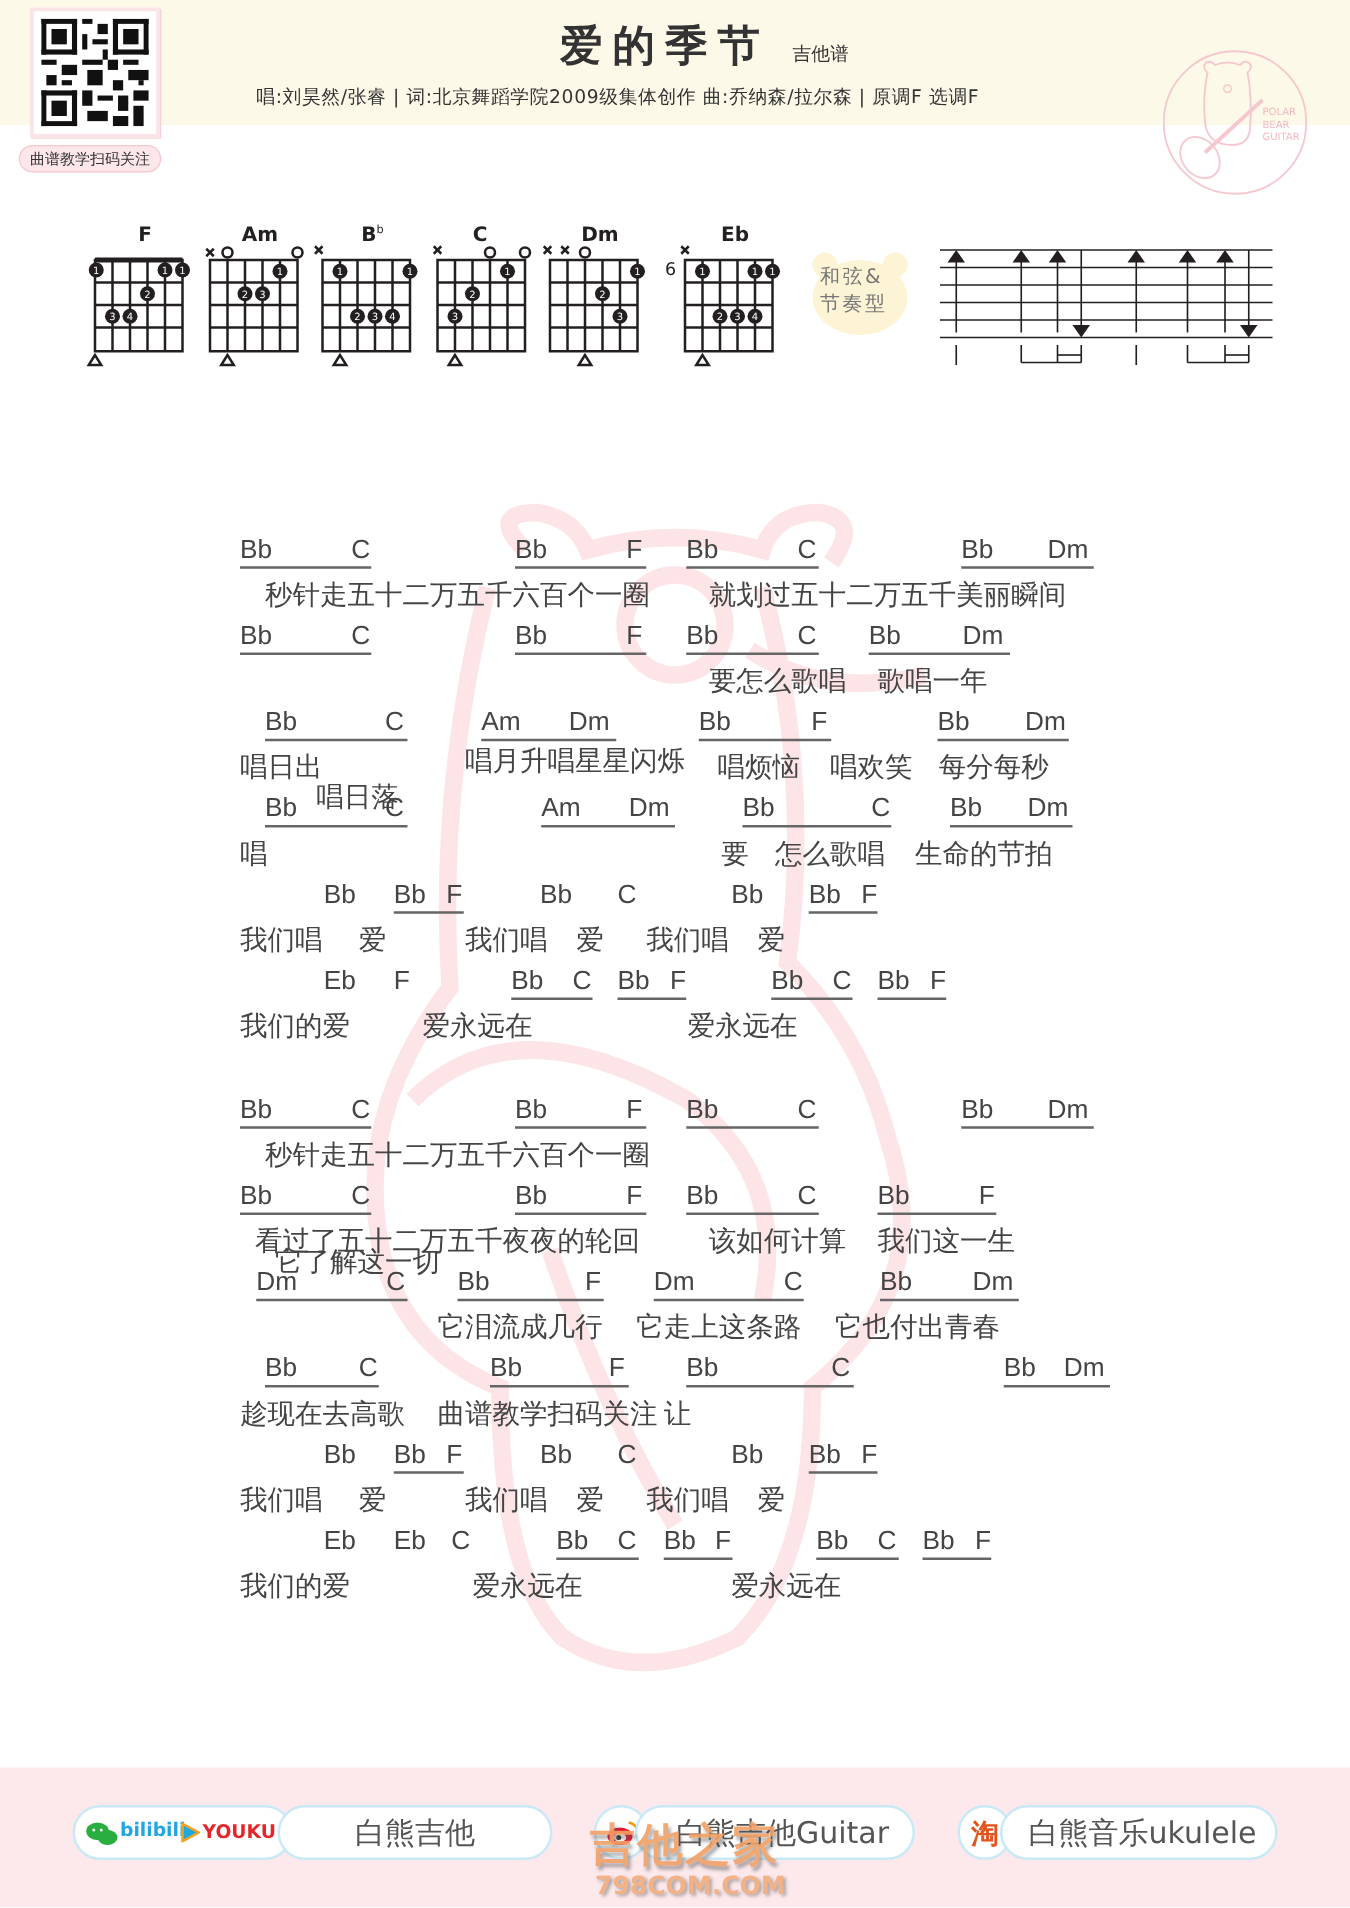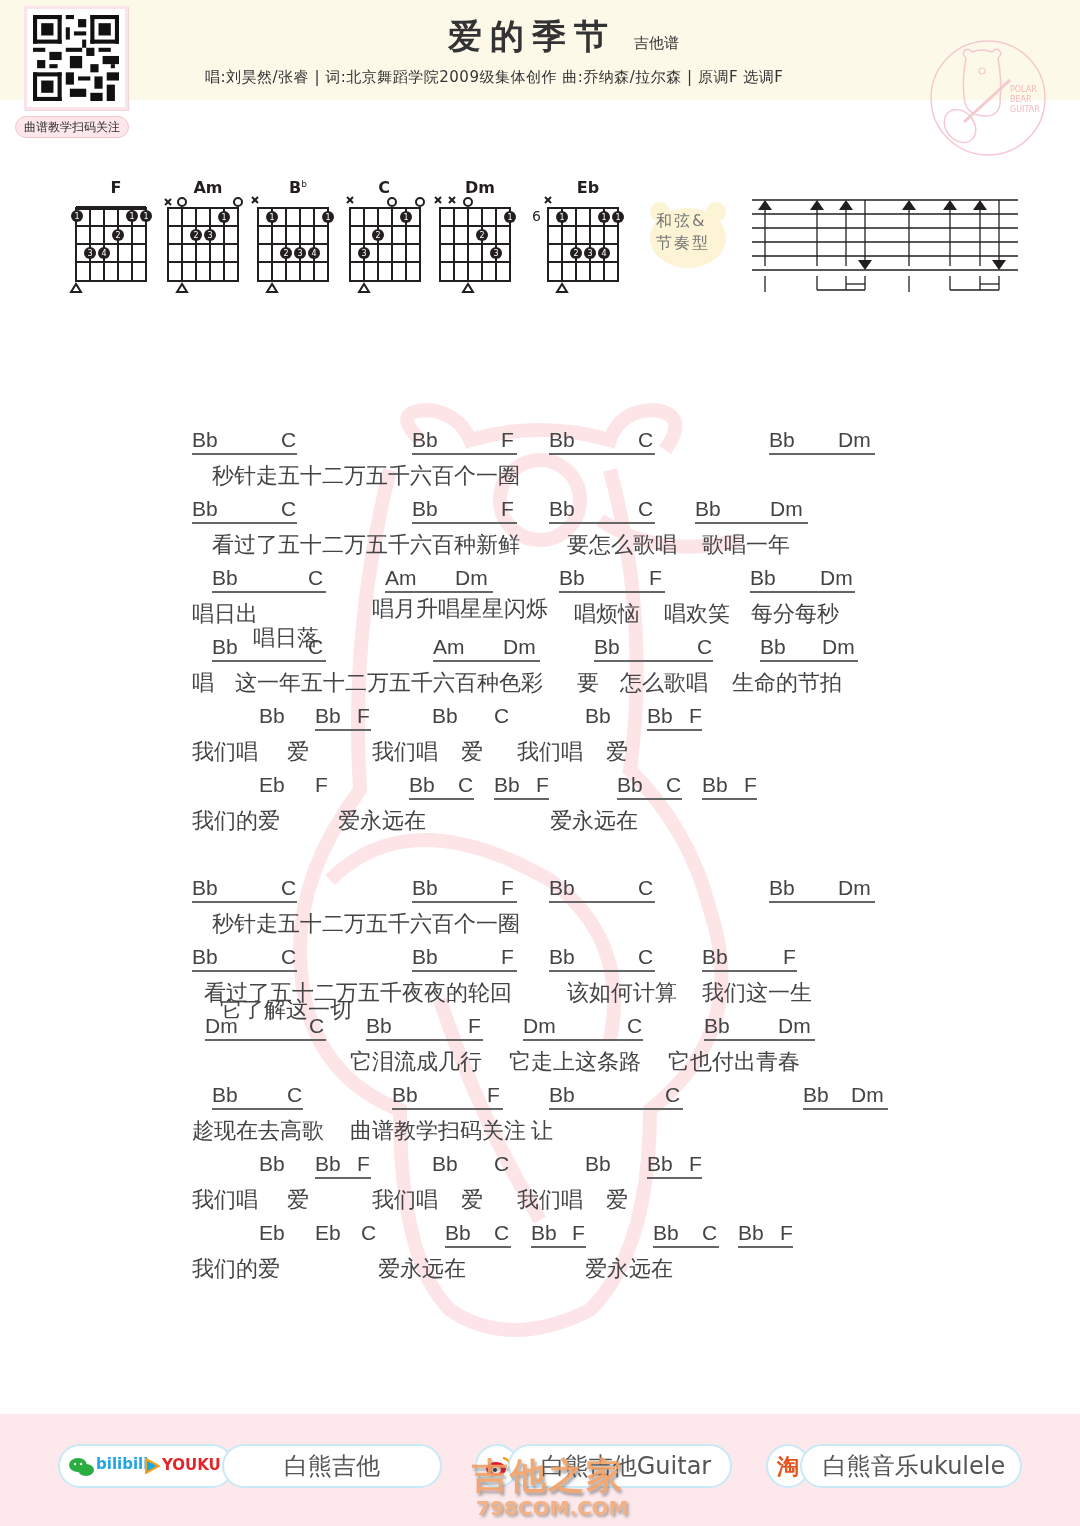--- a/index.html
+++ b/index.html
@@ -378,33 +378,33 @@
     <div class="ch" style="left: 501px; top: 428px;">F</div>
     <div class="ch" style="left: 549px; top: 428px;">Bb</div>
     <div class="ch" style="left: 638px; top: 428px;">C</div>
     <div class="ch" style="left: 769px; top: 428px;">Bb</div>
     <div class="ch" style="left: 838px; top: 428px;">Dm</div>
     <div class="ul" style="left: 192px; width: 105px; top: 453px;"></div>
     <div class="ul" style="left: 412px; width: 105px; top: 453px;"></div>
     <div class="ul" style="left: 549px; width: 106px; top: 453px;"></div>
     <div class="ul" style="left: 769px; width: 106px; top: 453px;"></div>
     <div class="ly" style="left: 212px; top: 461px;">秒针走五十二万五千六百个一圈</div>
+    <div class="ly" style="left: 567px; top: 461px;">就划过五十二万五千美丽瞬间</div>
     <div class="ch" style="left: 192px; top: 497px;">Bb</div>
     <div class="ch" style="left: 281px; top: 497px;">C</div>
     <div class="ch" style="left: 412px; top: 497px;">Bb</div>
     <div class="ch" style="left: 501px; top: 497px;">F</div>
     <div class="ch" style="left: 549px; top: 497px;">Bb</div>
     <div class="ch" style="left: 638px; top: 497px;">C</div>
     <div class="ch" style="left: 695px; top: 497px;">Bb</div>
     <div class="ch" style="left: 770px; top: 497px;">Dm</div>
     <div class="ul" style="left: 192px; width: 105px; top: 522px;"></div>
     <div class="ul" style="left: 412px; width: 105px; top: 522px;"></div>
     <div class="ul" style="left: 549px; width: 106px; top: 522px;"></div>
     <div class="ul" style="left: 695px; width: 113px; top: 522px;"></div>
-    <div class="ly" style="left: 212px; top: 530px;">看过了五十二万五千六百种新鲜</div>
     <div class="ly" style="left: 567px; top: 530px;">要怎么歌唱</div>
     <div class="ly" style="left: 702px; top: 530px;">歌唱一年</div>
     <div class="ch" style="left: 212px; top: 566px;">Bb</div>
     <div class="ch" style="left: 308px; top: 566px;">C</div>
     <div class="ch" style="left: 385px; top: 566px;">Am</div>
     <div class="ch" style="left: 455px; top: 566px;">Dm</div>
     <div class="ch" style="left: 559px; top: 566px;">Bb</div>
     <div class="ch" style="left: 649px; top: 566px;">F</div>
     <div class="ch" style="left: 750px; top: 566px;">Bb</div>
     <div class="ch" style="left: 820px; top: 566px;">Dm</div>
@@ -424,21 +424,20 @@
     <div class="ch" style="left: 503px; top: 635px;">Dm</div>
     <div class="ch" style="left: 594px; top: 635px;">Bb</div>
     <div class="ch" style="left: 697px; top: 635px;">C</div>
     <div class="ch" style="left: 760px; top: 635px;">Bb</div>
     <div class="ch" style="left: 822px; top: 635px;">Dm</div>
     <div class="ul" style="left: 212px; width: 114px; top: 660px;"></div>
     <div class="ul" style="left: 433px; width: 107px; top: 660px;"></div>
     <div class="ul" style="left: 594px; width: 119px; top: 660px;"></div>
     <div class="ul" style="left: 760px; width: 98px; top: 660px;"></div>
     <div class="ly" style="left: 192px; top: 668px;">唱</div>
-    <div class="ly" style="left: 235px; top: 668px;">这一年五十二万五千六百种色彩</div>
     <div class="ly" style="left: 577px; top: 668px;">要</div>
     <div class="ly" style="left: 620px; top: 668px;">怎么歌唱</div>
     <div class="ly" style="left: 732px; top: 668px;">生命的节拍</div>
     <div class="ch" style="left: 259px; top: 704px;">Bb</div>
     <div class="ch" style="left: 315px; top: 704px;">Bb</div>
     <div class="ch" style="left: 357px; top: 704px;">F</div>
     <div class="ch" style="left: 432px; top: 704px;">Bb</div>
     <div class="ch" style="left: 494px; top: 704px;">C</div>
     <div class="ch" style="left: 585px; top: 704px;">Bb</div>
     <div class="ch" style="left: 647px; top: 704px;">Bb</div>

